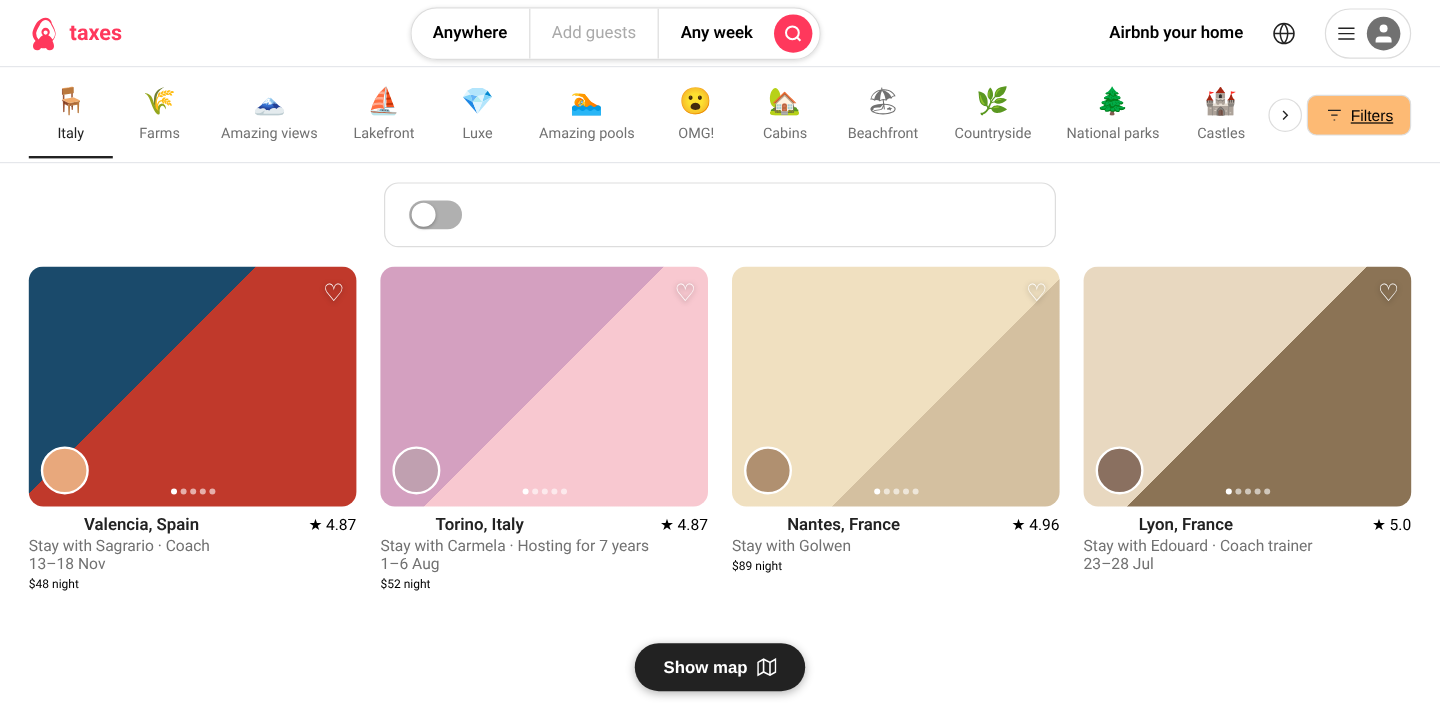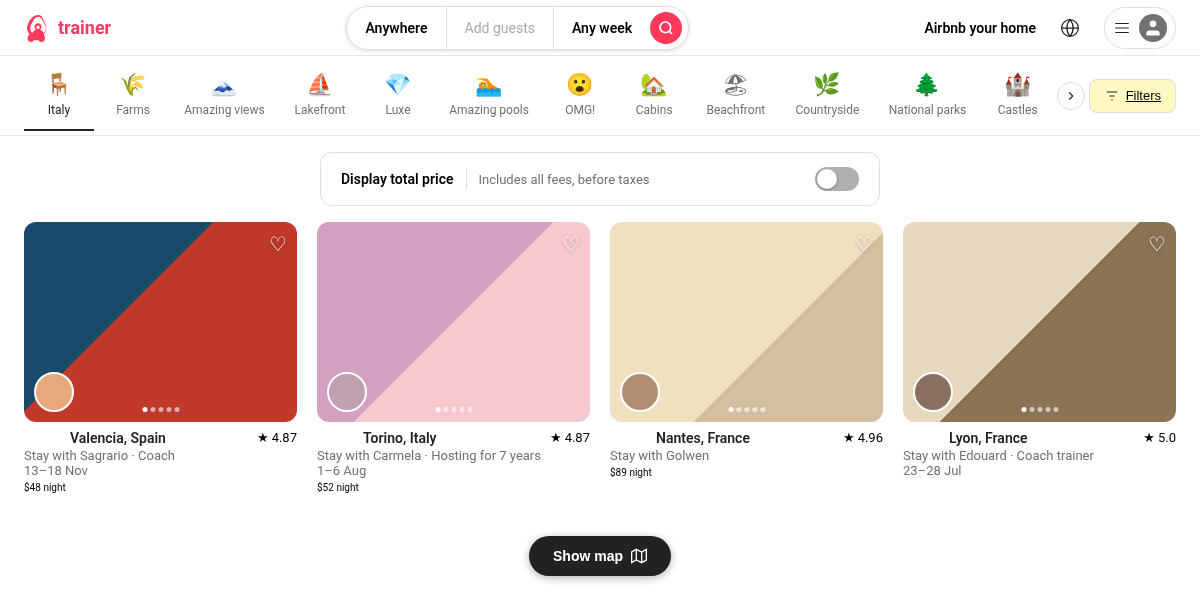--- a/index.html
+++ b/index.html
@@ -141,29 +141,29 @@
       display: flex;
       align-items: center;
       justify-content: center;
       cursor: pointer;
       flex-shrink: 0;
       margin-left: auto;
       background: white;
     }
     .filters-btn {
       display: flex;
-      align-items: center;
+      align-items: flex-end;
       gap: 6px;
       border: 1px solid #ddd;
       border-radius: 8px;
       padding: 8px 14px;
       cursor: pointer;
       font-size: 13px;
       font-weight: 500;
-      background: #fef9c3;
+      background: #fdba74;
       white-space: nowrap;
       flex-shrink: 0;
       text-decoration: underline;
     }
 
     
     .price-banner {
       display: flex;
       align-items: center;
       justify-content: space-between;
@@ -306,21 +306,21 @@
   </style>
 </head>
 <body>
 
 <div class="header">
 
   <div class="logo">
     <svg viewBox="0 0 32 32" fill="#FF385C" xmlns="http://www.w3.org/2000/svg">
       <path d="M16 1C10.48 1 7 6.7 7 6.7S3.5 12.4 3.5 16c0 2.76 1.12 5.26 2.94 7.07C4.71 24.5 4 26.17 4 28c0 2.21 1.79 4 4 4 1.56 0 2.91-.89 3.58-2.19.77.13 1.6.19 2.42.19s1.65-.06 2.42-.19C17.09 31.11 18.44 32 20 32c2.21 0 4-1.79 4-4 0-1.83-.71-3.5-1.44-4.93C24.38 21.26 25.5 18.76 25.5 16c0-3.6-3.5-9.3-3.5-9.3S21.52 1 16 1zm0 2c3.58 0 5.5 4.7 5.5 4.7l.13.26S25 13.4 25 16c0 2.21-.9 4.22-2.36 5.68-1.1-1.6-2.42-3.18-4.14-4.06a4 4 0 10-5 0c-1.72.88-3.04 2.46-4.14 4.06A7.96 7.96 0 017 16c0-2.6 3.37-8.04 3.37-8.04L10.5 7.7S12.42 3 16 3zm0 10a2 2 0 110 4 2 2 0 010-4z"></path>
     </svg>
-    <span>trainer</span>
+    <span>taxes</span>
   </div>
 
   <div class="search-bar">
     <div class="seg">Anywhere</div>
     <div class="seg placeholder">Add guests</div>
     <div class="seg">Any week</div>
     <button class="search-btn">
       <svg viewBox="0 0 24 24" fill="none" stroke="white" stroke-width="2.5">
         <circle cx="11" cy="11" r="8"></circle>
         <path d="m21 21-4.35-4.35"></path>
@@ -406,25 +406,20 @@
   </div>
   <button class="filters-btn">
     <svg viewBox="0 0 24 24" fill="none" stroke="#222" stroke-width="1.5" width="16" height="16">
       <path d="M4 6h16M8 12h8M11 18h2"></path>
     </svg>
     <span>Filters</span>
   </button>
 </div>
 
 <div class="price-banner">
-  <div class="price-banner-left">
-    <span class="price-label">Display total price</span>
-    <div class="divider-line"></div>
-    <span class="price-sub">Includes all fees, before taxes</span>
-  </div>
   <div class="toggle off"></div>
 </div>
 
 <div class="listings">
 
   <div class="listing-card">
     <div class="listing-img img-valencia">
       <button class="heart-btn">♡</button>
       <div class="host-avatar" style="background:#e8a87c;"></div>
       <div class="dots">

